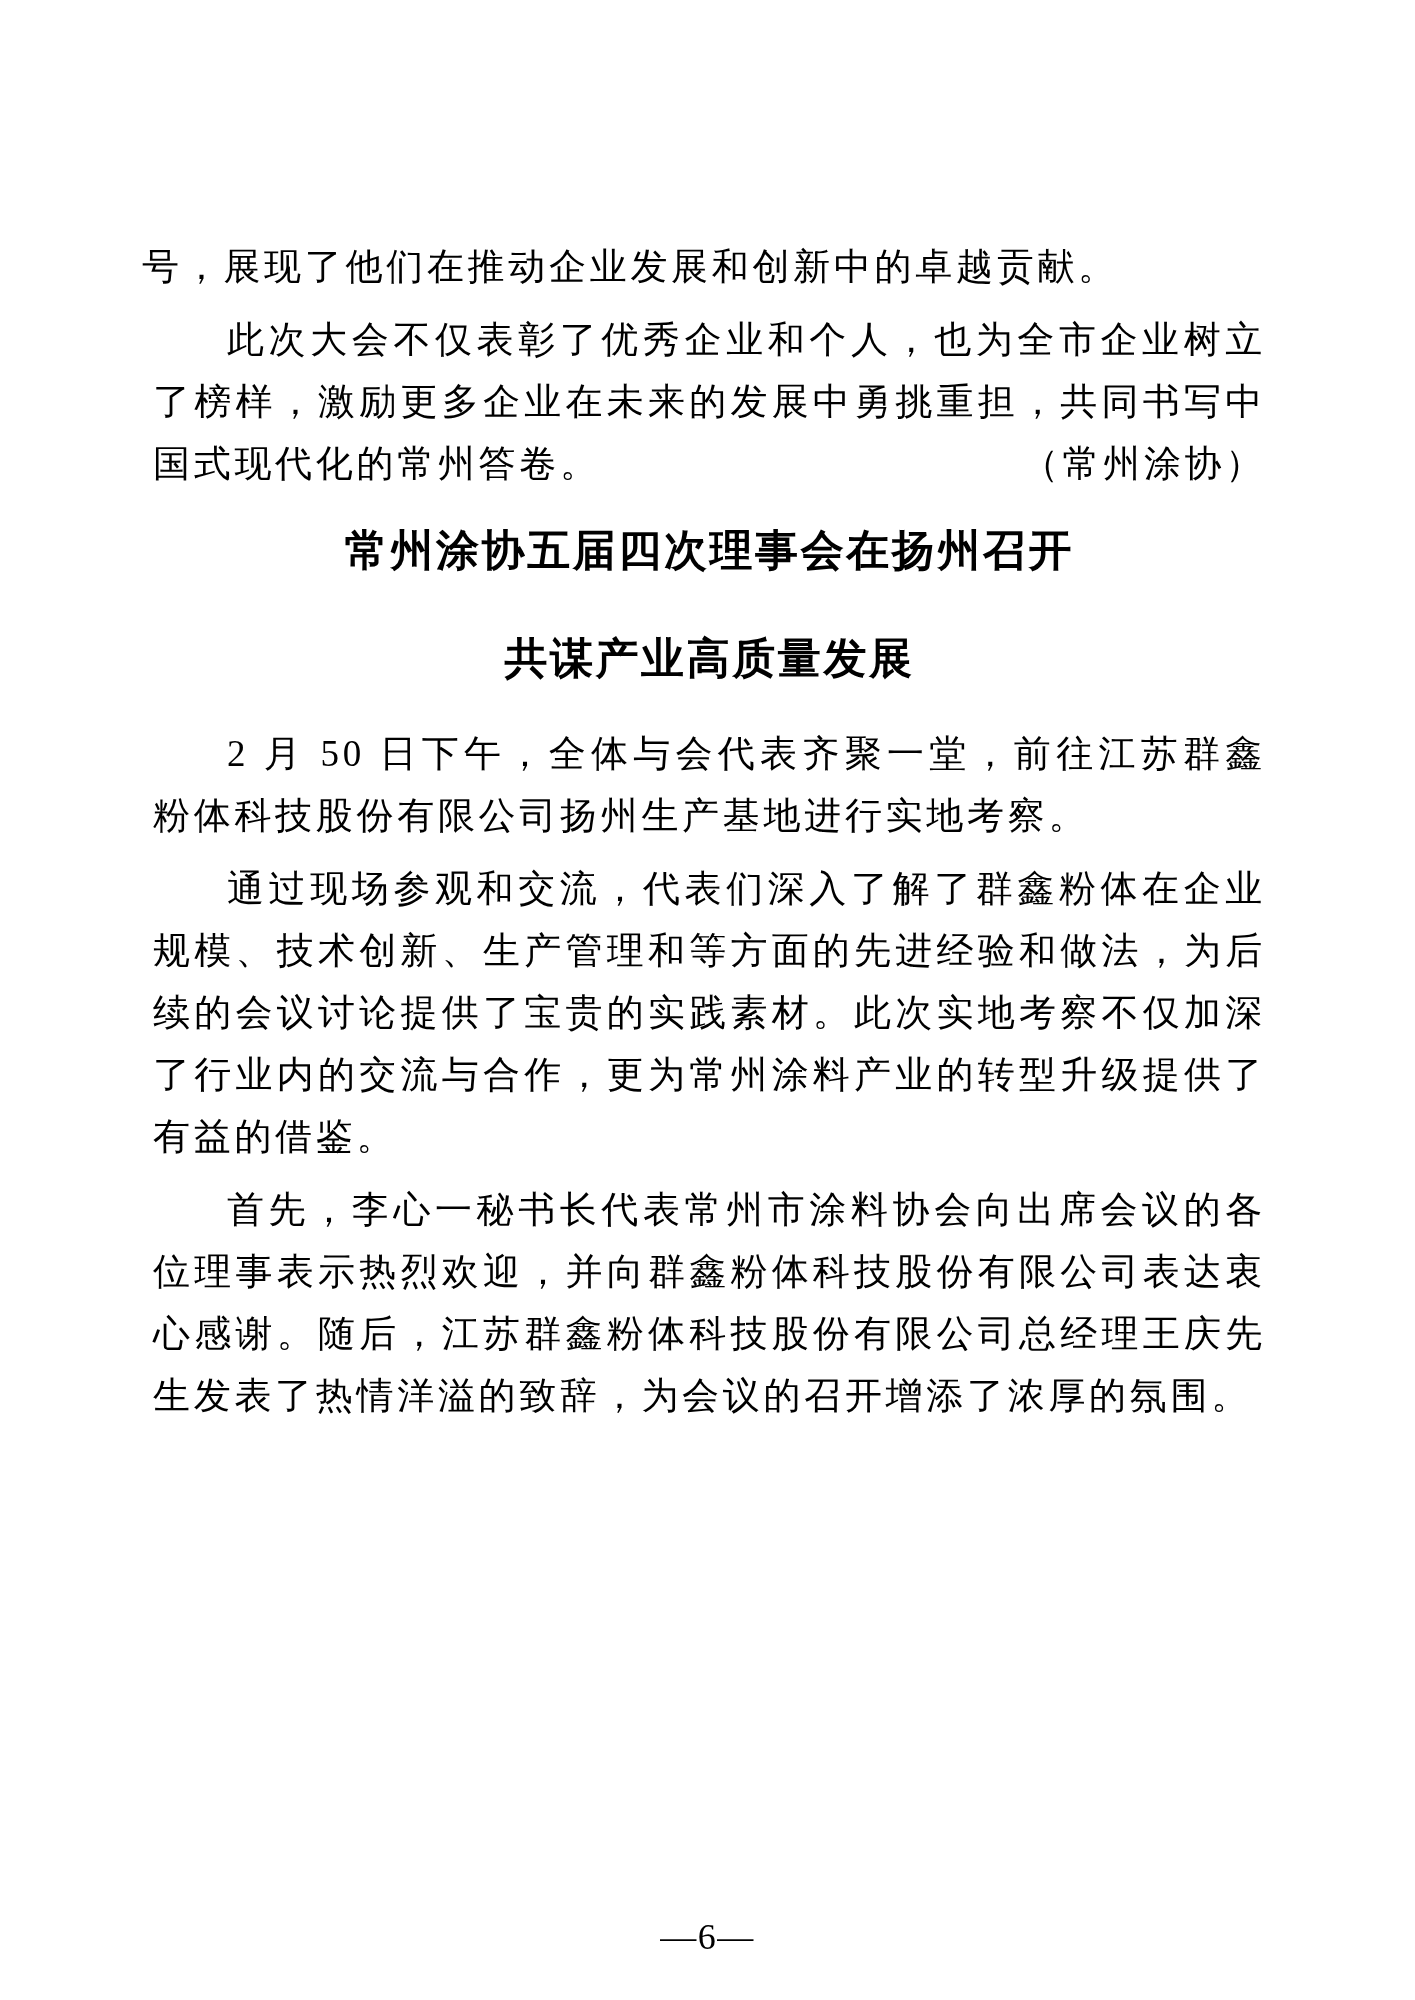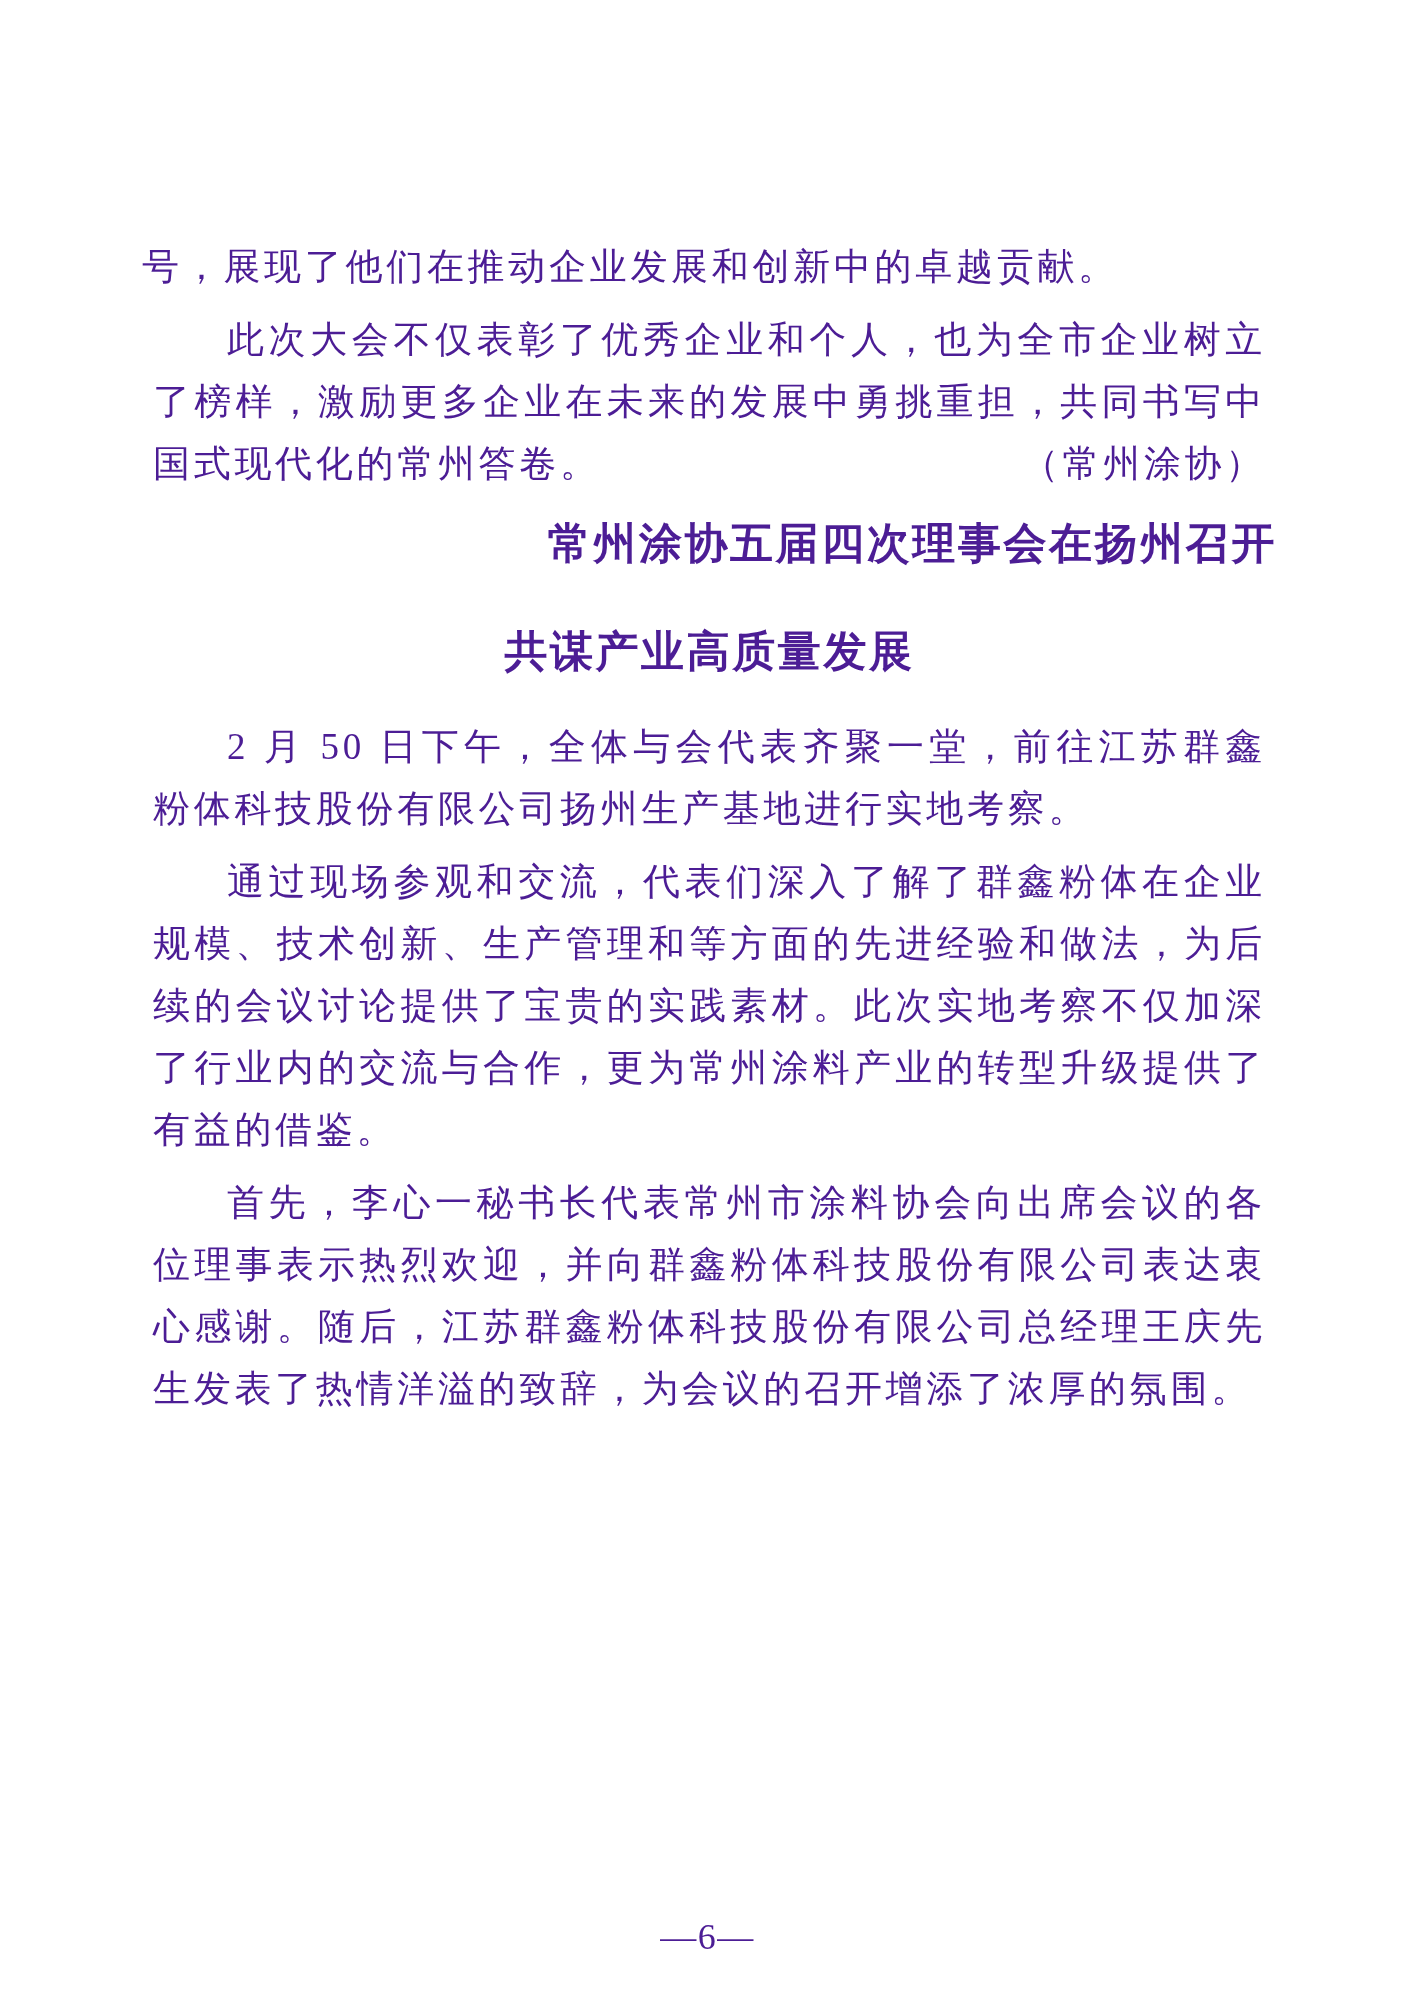--- a/index.html
+++ b/index.html
@@ -7,21 +7,21 @@
     padding: 0;
     background: #e8e8e8;
   }
   .page {
     position: relative;
     width: 1415px;
     height: 2000px;
     margin: 0 auto;
     background: #ffffff;
     font-family: "Liberation Serif", "DejaVu Serif", serif;
-    color: #4c1d95;
+    color: #000000;
     overflow: hidden;
   }
   .text-block {
     position: absolute;
     left: 142px;
     right: 138px;
     top: 236px;
     font-size: 37px;
     line-height: 62px;
     letter-spacing: 0.10em;
@@ -33,22 +33,22 @@
   }
   .tail-line {
     margin: 0;
     text-indent: 0;
   }
   .attribution {
     float: right;
     letter-spacing: 0.10em;
   }
   .article-title {
-    margin: 25px 0 0 0;
-    text-align: right;
+    margin: 32px 0 0 0;
+    text-align: center;
     text-indent: 0;
     font-weight: bold;
     font-size: 43px;
     line-height: 1.1;
     letter-spacing: 0.06em;
   }
   .article-subtitle {
     margin: 61px 0 40px 0;
     text-align: center;
     text-indent: 0;

